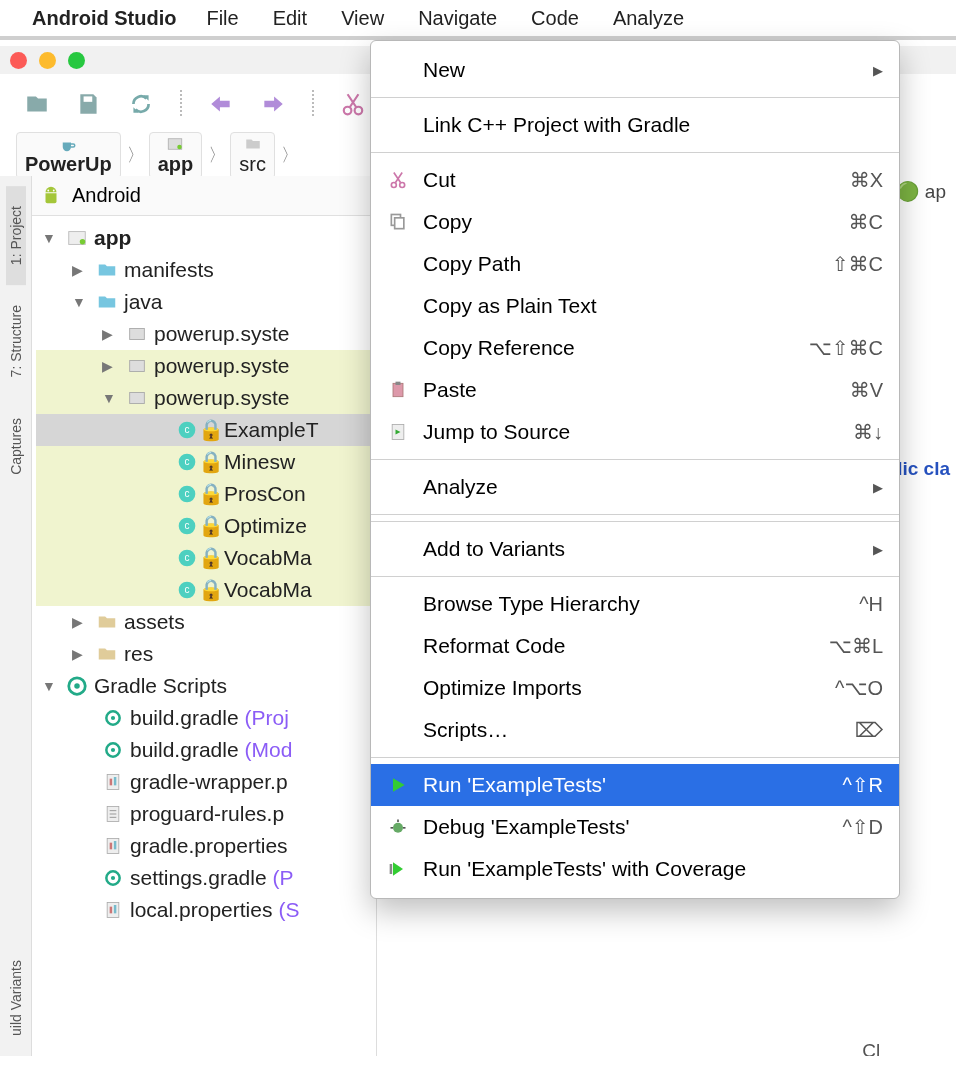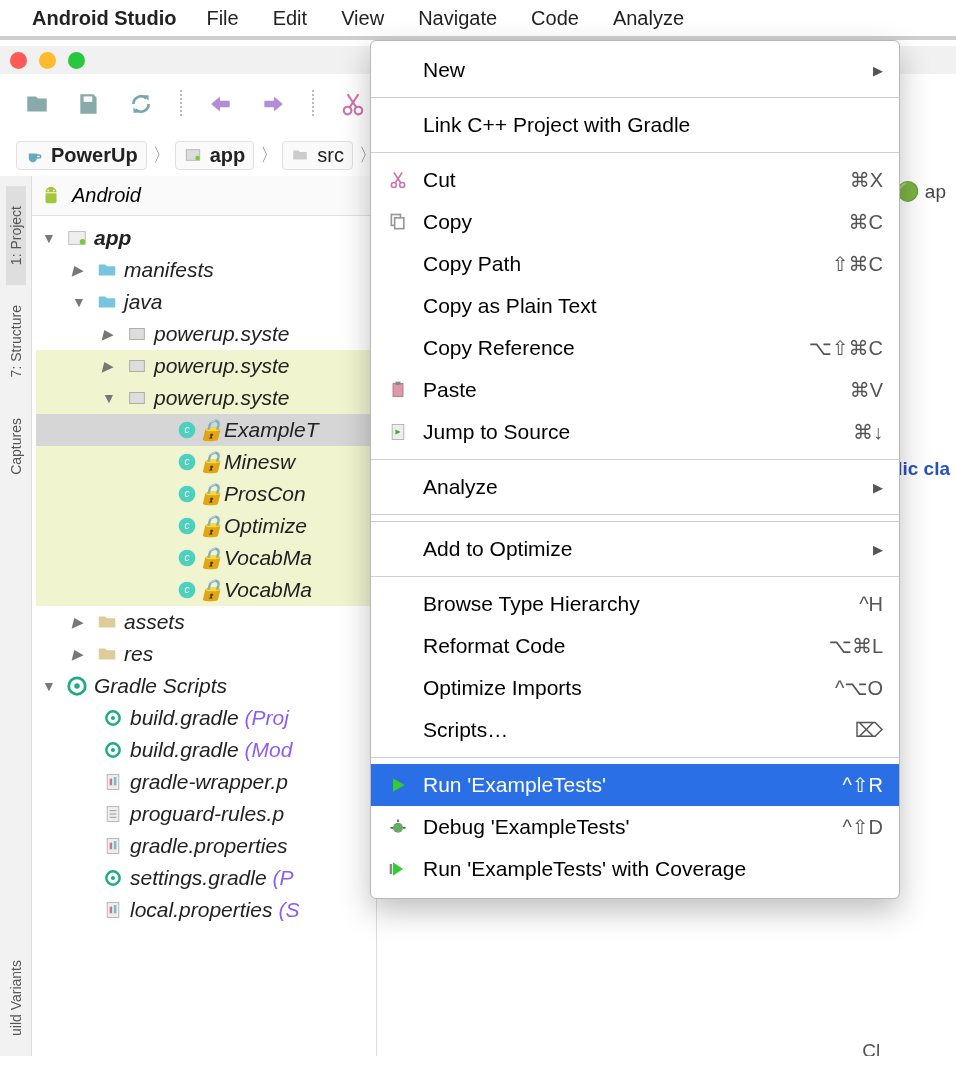--- a/index.html
+++ b/index.html
@@ -9,27 +9,27 @@
 .appname { font-weight:700; margin-right:30px; }
 .menubar span.menu { margin-right:34px; cursor:default; }
 .divider { height:4px; background:#cfcfcf; }
 .winbar { height:28px; background:#f1f1f1; display:flex; align-items:center; padding-left:10px; gap:12px; margin-top:6px; }
 .dot{width:17px;height:17px;border-radius:50%;}
 .red{background:#fc5b57;} .yel{background:#fdbb2d;} .grn{background:#27c840;}
 .toolbar { height:60px; display:flex; align-items:center; padding-left:24px; gap:26px; }
 .ticon { width:26px; height:26px; }
 .sep { width:2px; height:28px; background:repeating-linear-gradient(#bbb,#bbb 2px,transparent 2px,transparent 4px);}
 .breadcrumb { height:42px; display:flex; align-items:center; padding-left:16px; font-size:20px; color:#222;}
-.crumb { display:flex; align-items:center; gap:8px; padding:2px 8px; border:1px solid #e0e0e0; border-radius:4px; background:#fafafa; margin-right:2px;}
+.crumb { display:flex; align-items:center; gap:0; padding:2px 8px; border:1px solid #e0e0e0; border-radius:4px; background:#fafafa; margin-right:2px;flex-direction:column;}
 .chev{color:#888;margin:0 4px;font-size:18px;}
 .main { display:flex; height:880px; }
 .sidetabs { width:32px; background:#f2f2f2; border-right:1px solid #ddd; display:flex; flex-direction:column; align-items:center; padding-top:10px; font-size:14px; color:#555;}
 .sidetab { writing-mode:vertical-rl; transform:rotate(180deg); padding:20px 2px; display:flex; align-items:center; gap:6px; }
 .stactive{background:#dedede;}
-.project { flex:0 0 345px; border-right:1px solid #ddd;font-style:italic; }
+.project { flex:0 0 345px; border-right:1px solid #ddd; }
 .phead { height:40px; display:flex; align-items:center; padding-left:8px; gap:10px; font-size:20px; background:#fafafa; border-bottom:1px solid #e0e0e0;}
 .tree { padding:6px 4px; font-size:21px; color:#222; }
 .node { display:flex; align-items:center; padding:4px 2px; gap:6px; white-space:nowrap;}
 .disclose { width:18px; color:#777; font-size:14px; }
 .nlabel { }
 .ind0{padding-left:6px;}
 .ind1{padding-left:36px;}
 .ind2{padding-left:66px;}
 .ind4{padding-left:140px;}
 .sel{background:#d6d6d6;}
@@ -455,21 +455,21 @@
     </div>
   <div class="msep"></div>
   <div class="mrow sub">
       <span class="miconbox"></span>
       <span class="lbl">Analyze</span>
     </div>
   <div class="msep"></div>
   <div class="msep"></div>
   <div class="mrow sub">
       <span class="miconbox"></span>
-      <span class="lbl">Add to Optimize</span>
+      <span class="lbl">Add to Variants</span>
     </div>
   <div class="msep"></div>
   <div class="mrow">
       <span class="miconbox"></span>
       <span class="lbl">Browse Type Hierarchy</span>
       <span class="sc">^H</span>
     </div>
   <div class="mrow">
       <span class="miconbox"></span>
       <span class="lbl">Reformat Code</span>

